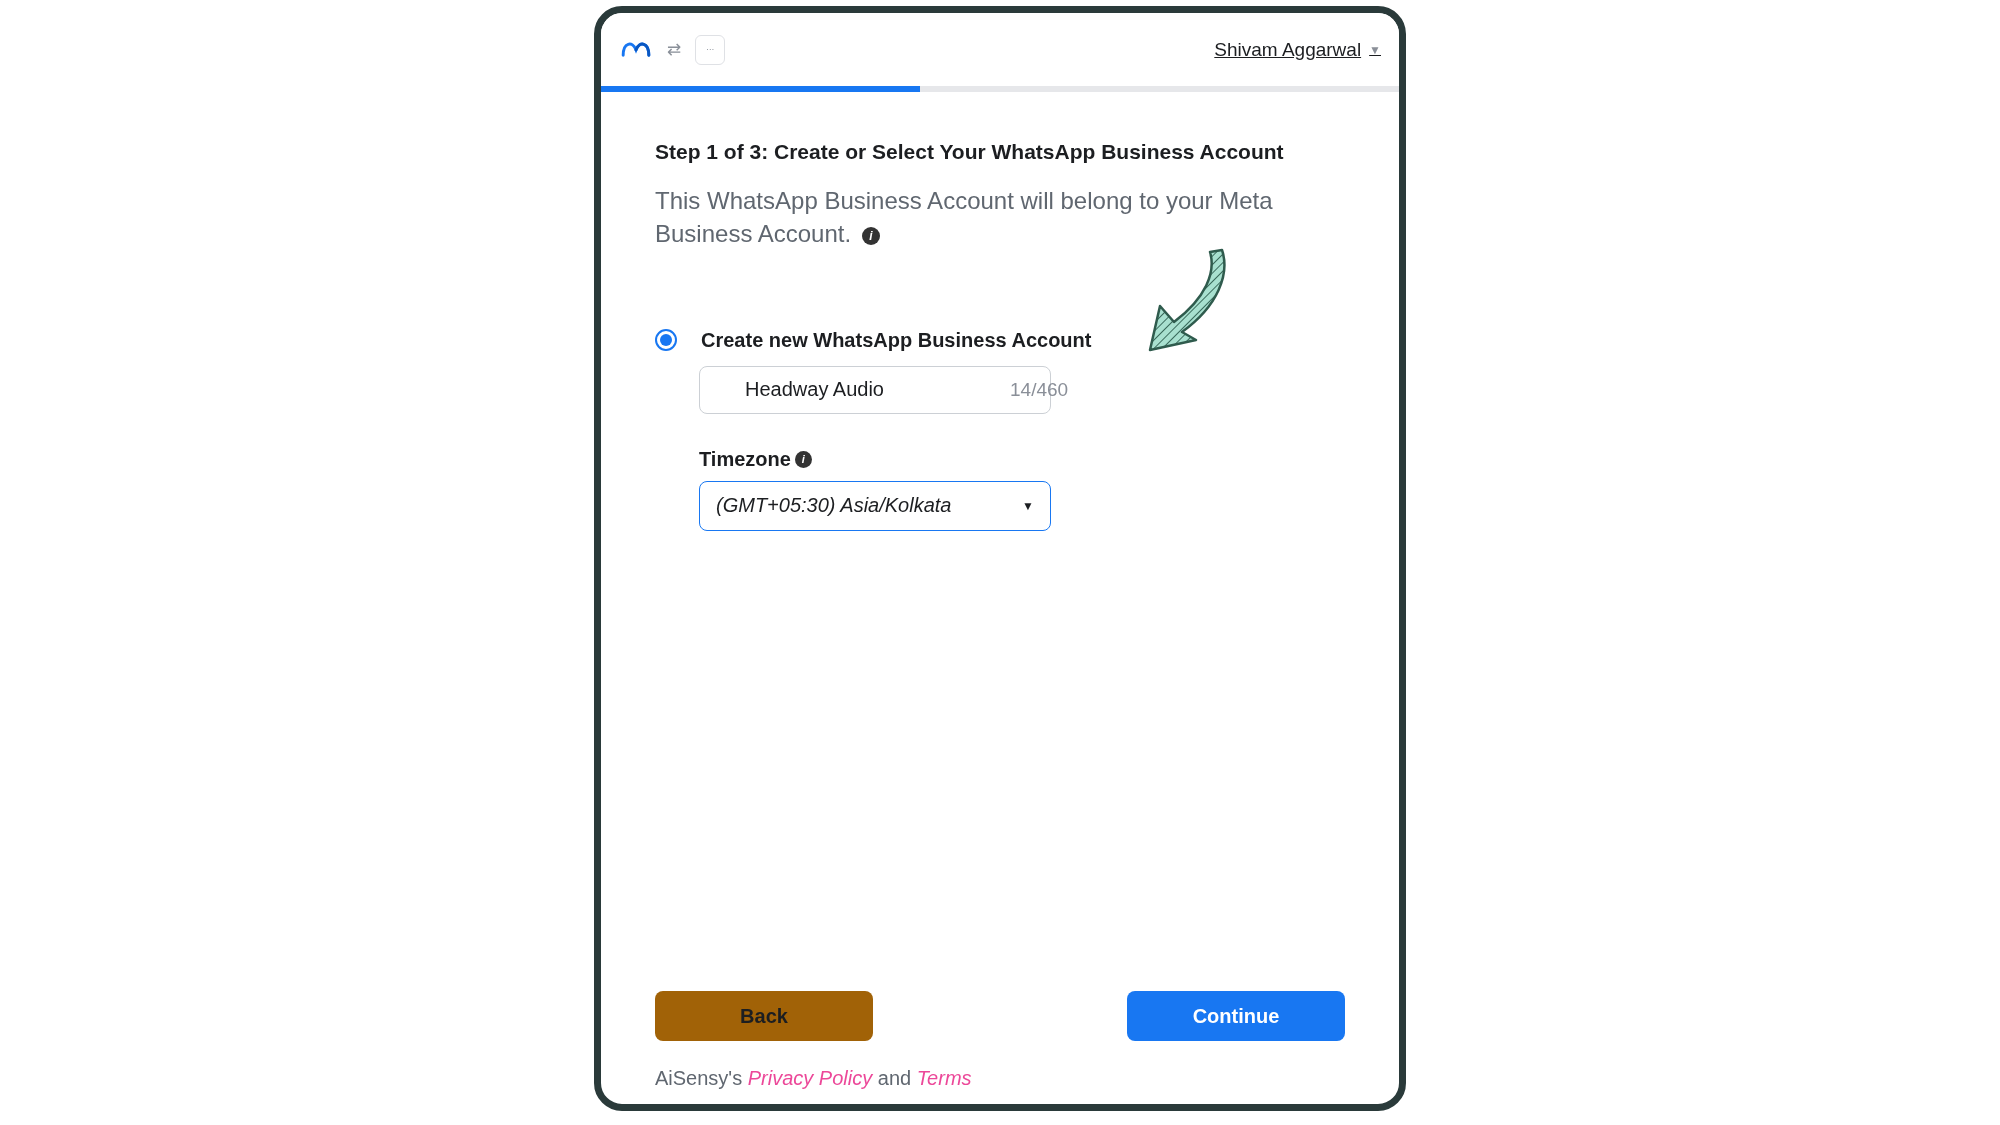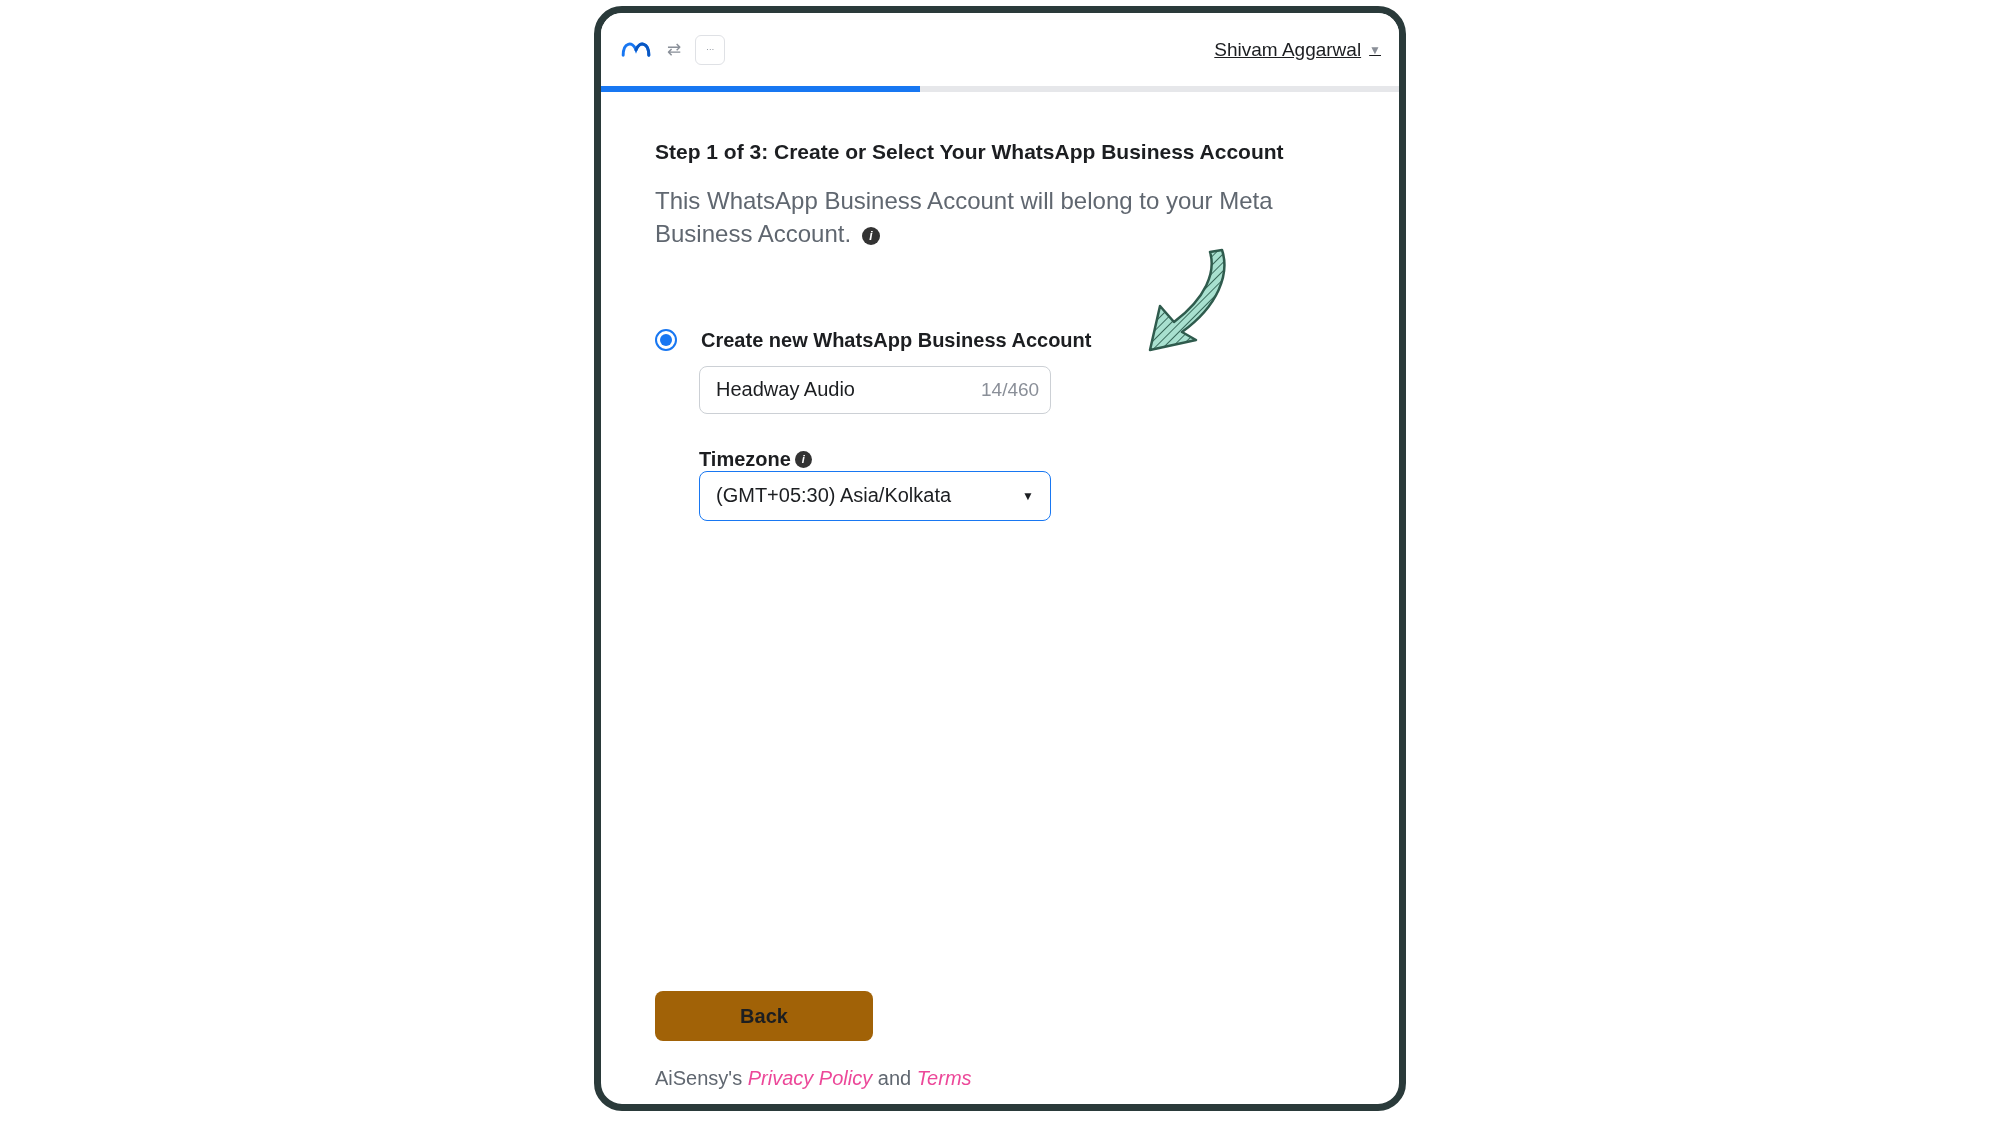--- a/index.html
+++ b/index.html
@@ -133,41 +133,44 @@
       height: 48px;
       background: #fff;
     }
     .text-input {
       flex: 1;
       border: none;
       outline: none;
       font-size: 20px;
       color: #1c1e21;
       background: transparent;
+      margin-left: 29px;
     }
     .char-count { color: #8a8f98; font-size: 19px; }
 
     .tz-label {
       margin-top: 34px;
       display: flex; align-items: center; gap: 0;
       font-size: 20px;
       font-weight: 600;
       color: #1c1e21;
     }
     .select-wrap {
+      margin-top: 10px;
       width: 352px;
       height: 50px;
       border: 1.5px solid #1877f2;
       border-radius: 8px;
       display: flex;
       align-items: center;
       justify-content: space-between;
       padding: 0 16px;
       cursor: pointer;
       background: #fff;
+      font-style: italic;
     }
     .select-text { font-size: 20px; color: #1c1e21; }
     .select-caret { color: #1c1e21; font-size: 12px; }
 
     .arrow-annotation {
       position: absolute;
       left: 525px;
       top: 148px;
       width: 120px;
       height: 120px;
@@ -264,18 +267,19 @@
           <rect width="6" height="6" fill="#a8e0cf"></rect>
           <line x1="0" y1="0" x2="0" y2="6" stroke="#3a6b5c" stroke-width="2"></line>
         </pattern>
       </defs>
       <path d="M96 10 C104 34, 92 66, 56 92 L70 100 L24 110 L34 66 L48 82 C80 58, 90 32, 84 12 Z" fill="url(#hatch)" stroke="#2f5b4d" stroke-width="2.5" stroke-linejoin="round"></path>
     </svg>
   </div>
 
   <div class="footer-buttons">
     <button class="btn btn-back">Back</button>
+    <button class="btn btn-continue">Continue</button>
   </div>
 
   <div class="footer-legal">
     <span>AiSensy's </span><a>Privacy Policy</a><span> and </span><a>Terms</a>
   </div>
 </div>
 
 </body></html>

